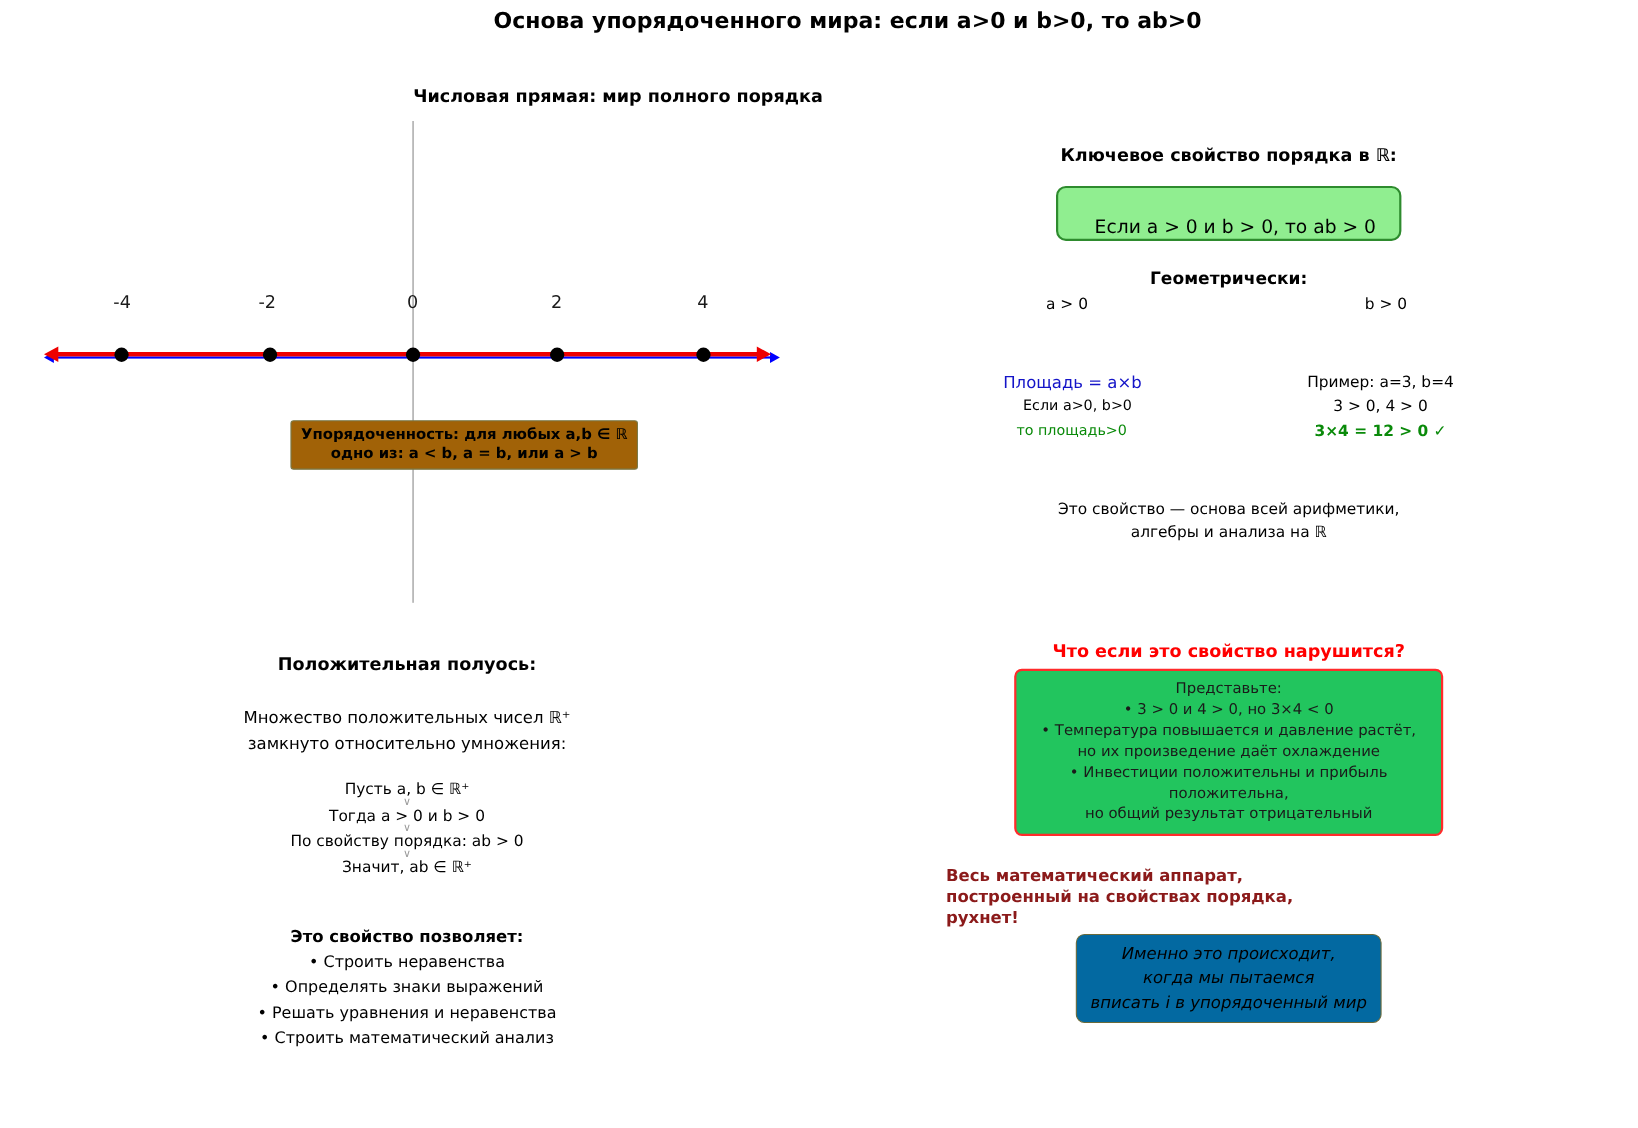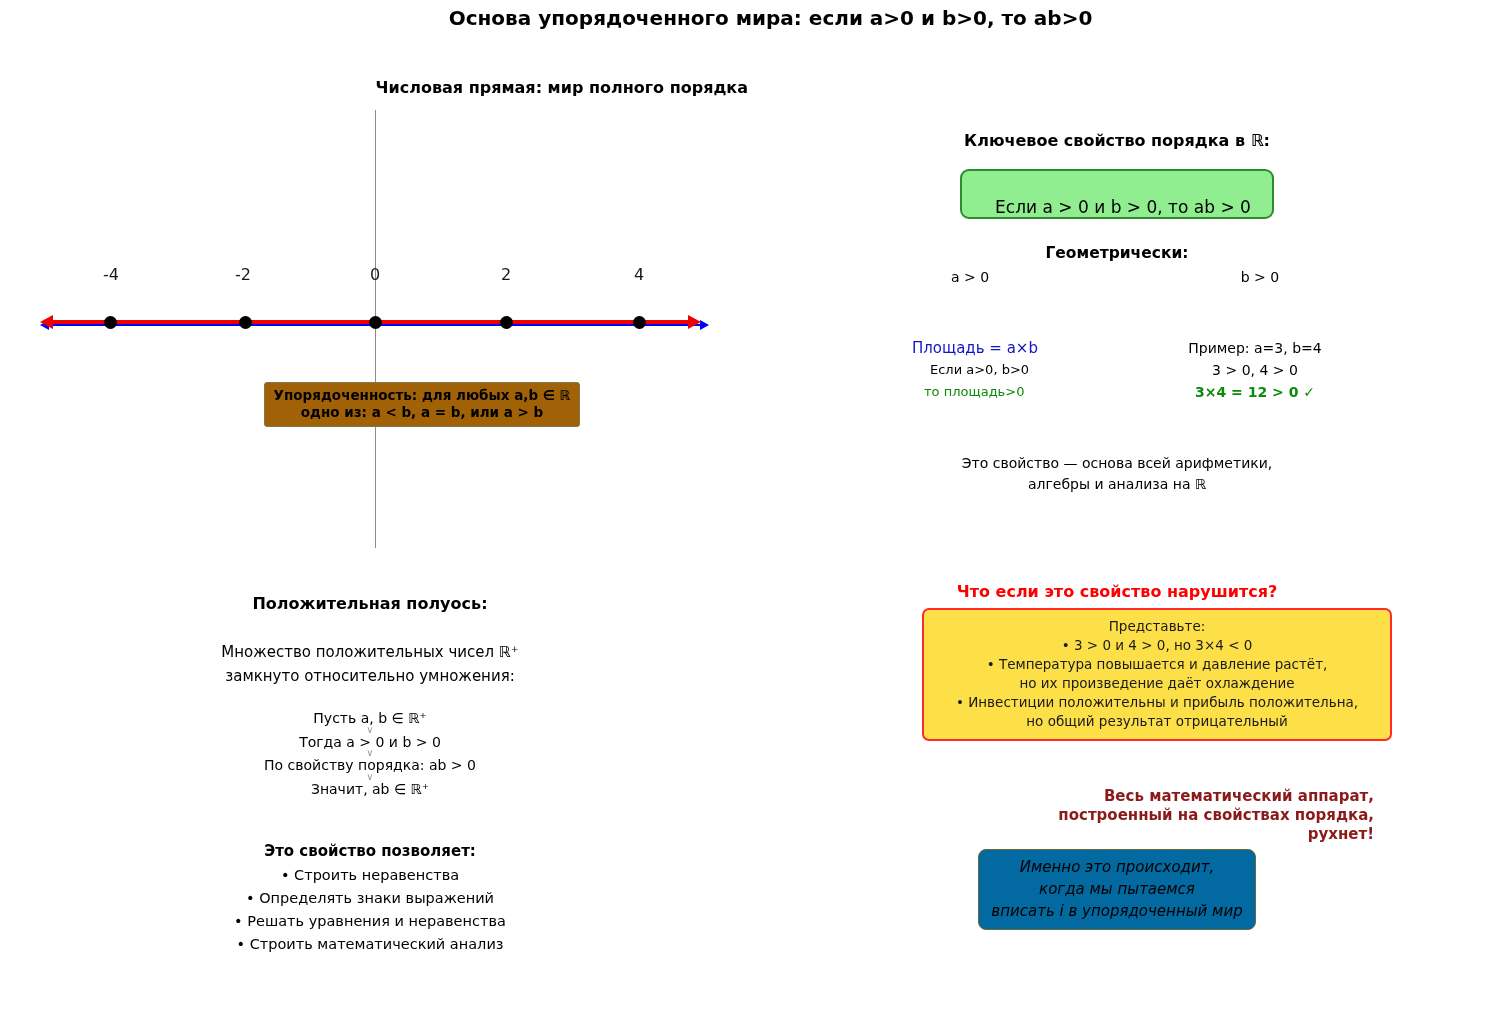--- a/index.html
+++ b/index.html
@@ -132,29 +132,29 @@
     left:920px;top:453px;width:394px;text-align:center;
     font-size:14px;line-height:21px;
   }
 
   
   #violation-title{
     left:800px;top:582px;width:634px;text-align:center;
     font-size:16px;font-weight:bold;color:#ff0000;
   }
   #violation-box{
-    left:922px;top:608px;width:470px;
-    background:#fde047;border:2px solid #ff2b2b;border-radius:7px;
+    left:922px;top:608px;width:390px;
+    background:#22c55e;border:2px solid #ff2b2b;border-radius:7px;
     padding:7px 6px 8px 6px;box-sizing:border-box;
     text-align:center;font-size:13.5px;line-height:19px;color:#1a1a1a;
   }
 
   
   #collapse-title{
-    left:860px;top:787px;width:514px;text-align:right;
+    left:860px;top:787px;width:514px;text-align:left;
     font-size:15px;font-weight:bold;color:#8b1a1a;line-height:19px;
   }
   #collapse-box{
     left:978px;top:849px;width:278px;
     background:#0369a1;border:1.5px solid #6a6a3a;border-radius:8px;
     padding:6px 6px 7px 6px;box-sizing:border-box;
     text-align:center;font-style:italic;font-size:15px;line-height:22px;
   }
 </style>
 </head>

